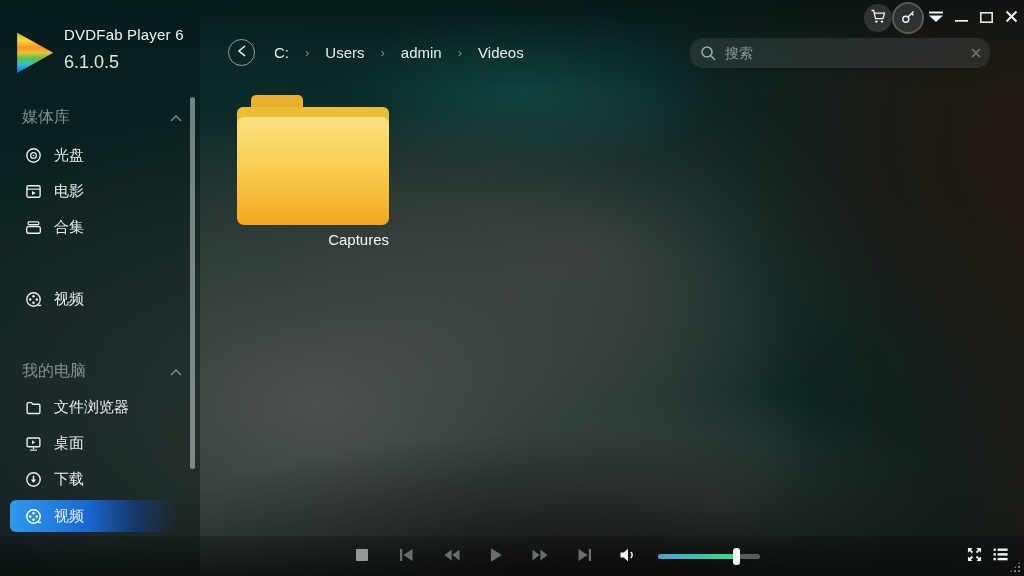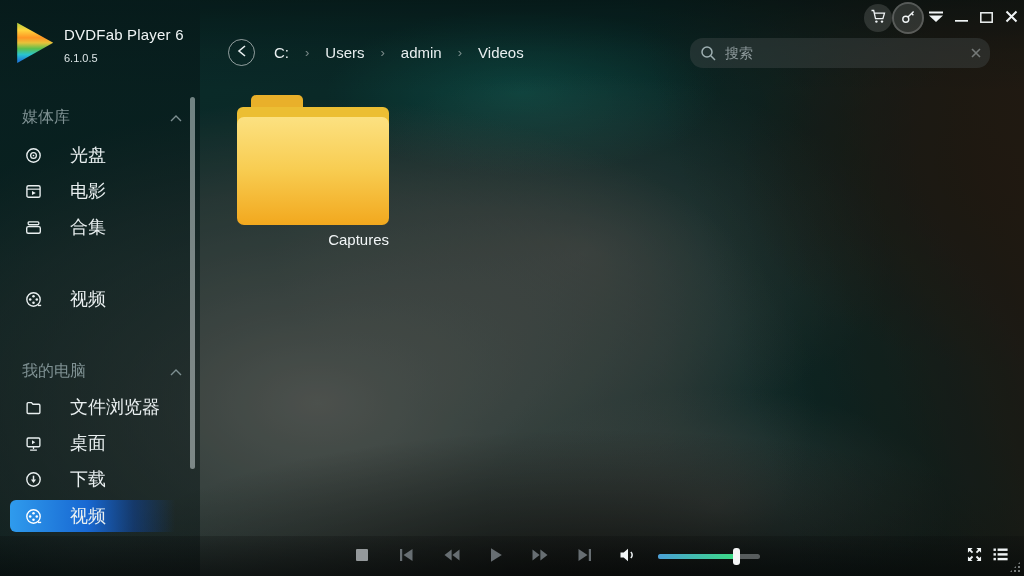--- a/index.html
+++ b/index.html
@@ -20,34 +20,34 @@
       radial-gradient(ellipse 430px 250px at 57% 44%, rgba(108,105,100,0.5), rgba(108,105,100,0) 72%),
       radial-gradient(ellipse 330px 170px at 70% 88%, rgba(112,109,103,0.5), rgba(112,109,103,0) 70%),
       radial-gradient(ellipse 280px 120px at 51% 16%, rgba(23,122,110,0.5), rgba(23,122,110,0) 70%),
       linear-gradient(160deg, #0e3a38 0%, #0d3533 22%, #0b2e2d 45%, #0d3331 62%, #0a2a29 100%);
   }
   .bg-dim { position:absolute; inset:0; background:rgba(0,0,0,0.22); }
 
   
   .sidebar { position:absolute; left:0; top:0; width:200px; height:576px;
     background:linear-gradient(180deg, rgba(7,27,27,0.78) 0%, rgba(8,26,26,0.55) 45%, rgba(6,16,16,0.45) 100%); }
-  .logo-row { position:absolute; left:14px; top:20px; display:flex; align-items:center; }
+  .logo-row { position:absolute; left:14px; top:20px; display:flex; align-items:flex-end; }
   .logo { width:40px; height:42px; background:linear-gradient(180deg,#9ccc3e 0%,#ffd43c 22%,#ff9524 40%,#e8c23a 52%,#5cbf4e 66%,#29c5cf 80%,#1f7fd9 94%);
     clip-path:polygon(8% 4%, 98% 52%, 8% 100%); }
   .app-title { margin-left:10px; padding-top:6px; }
   .app-title .name { font-size:15px; color:#f0f5f6; letter-spacing:0.2px; }
-  .app-title .version { margin-top:9px; font-size:11px; color:#dde6e7; }
+  .app-title .version { margin-top:9px; font-size:18px; color:#dde6e7; }
 
   .section-header { position:absolute; left:22px; width:160px; height:22px; display:flex; align-items:center; justify-content:space-between; cursor:default; }
   .section-header .sec-label { font-size:16px; color:#7e9092; }
   .sec1 { top:106px;align-items:center; } .sec2 { top:360px; }
 
   .side-item { position:absolute; left:0; width:200px; height:36px; display:flex; align-items:center; }
   .side-item .ico { width:17px; height:17px; margin-left:25px; flex:0 0 auto; display:flex; }
-  .side-item .lbl { margin-left:28px; font-size:18px; color:#e9eff0; white-space:nowrap; }
+  .side-item .lbl { margin-left:12px; font-size:15px; color:#e9eff0; white-space:nowrap; }
   .side-item.selected::before { content:""; position:absolute; left:10px; right:18px; top:2px; bottom:2px; border-radius:6px;
     background:linear-gradient(90deg, #2f9bed 0%, #1868d2 45%, rgba(15,70,160,0.55) 72%, rgba(12,50,120,0) 96%); }
   .side-item > * { position:relative; }
 
   .scrollbar-v { position:absolute; left:190px; top:97px; width:5px; height:372px; border-radius:3px; background:rgba(200,212,212,0.55); }
 
   
   .back-btn { position:absolute; left:228px; top:39px; width:27px; height:27px; border:1.5px solid rgba(255,255,255,0.55); border-radius:50%;
     display:flex; align-items:center; justify-content:center; }
   .breadcrumb { position:absolute; left:270px; top:42px; display:flex; align-items:center; font-size:15px; }

